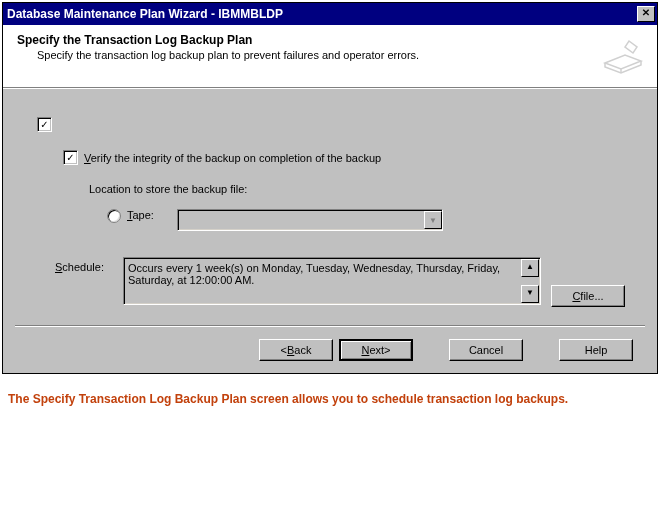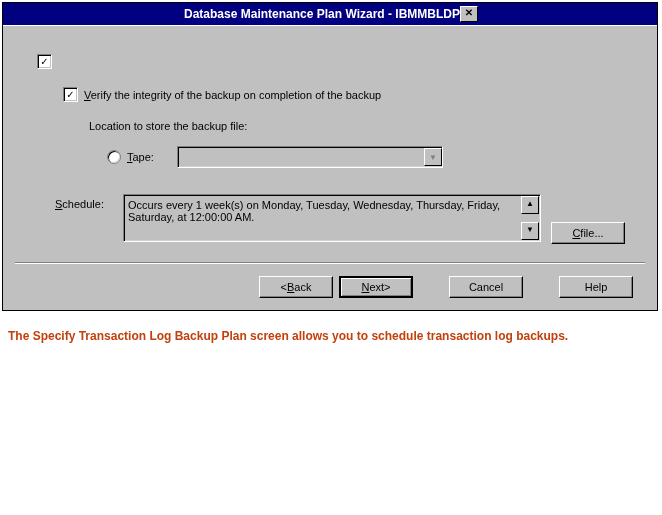--- a/index.html
+++ b/index.html
@@ -15,21 +15,21 @@
     width: 654px;
     margin: 2px;
   }
   .titlebar {
     background: #000080;
     color: #fff;
     font-weight: bold;
     font-size: 12px;
     padding: 2px 2px 2px 4px;
     display: flex;
-    justify-content: center;
+    justify-content: space-between;
     align-items: center;
     height: 18px;
   }
   .titlebar-text { }
   .close-btn {
     width: 16px;
     height: 14px;
     background: #c0c0c0;
     border: 1px solid #fff;
     border-right-color: #000;
@@ -95,21 +95,20 @@
     padding: 0 1px;
   }
   .underline { text-decoration: underline; }
   .loc-label {
     margin-left: 52px;
     margin-bottom: 14px;
   }
   .radio-row {
     margin-left: 70px;
     display: flex;
-    align-items: center;
     margin-bottom: 18px;
   }
   .radio {
     width: 12px;
     height: 12px;
     border-radius: 50%;
     background: #fff;
     border: 1px solid #808080;
     box-shadow: inset 1px 1px 0 #000, inset -1px -1px 0 #e0e0e0;
     margin-right: 6px;
@@ -228,20 +227,34 @@
 </head>
 <body>
 
 <div class="window">
 
   <div class="titlebar">
     <span class="titlebar-text">Database Maintenance Plan Wizard - IBMMBLDP</span>
     <div class="close-btn">✕</div>
   </div>
 
+  <div class="header">
+    <div class="header-text">
+      <div class="header-title">Specify the Transaction Log Backup Plan</div>
+      <div class="header-sub">Specify the transaction log backup plan to prevent failures and operator errors.</div>
+    </div>
+    <svg class="header-icon" viewBox="0 0 48 44">
+      <g fill="none" stroke="#d0d0d0" stroke-width="1.5">
+        <path d="M6 30 L26 22 L42 28 L22 36 Z"></path>
+        <path d="M6 30 L6 34 L22 40 L42 32 L42 28"></path>
+        <path d="M22 36 L22 40"></path>
+        <path d="M30 8 L38 14 L34 20 L26 14 Z"></path>
+      </g>
+    </svg>
+  </div>
 
   <div class="body">
 
     <div class="chk-row">
       <div class="checkbox">
           <span class="checkmark">✓</span>
         </div>
     </div>
 
     <div class="chk-row indent">

